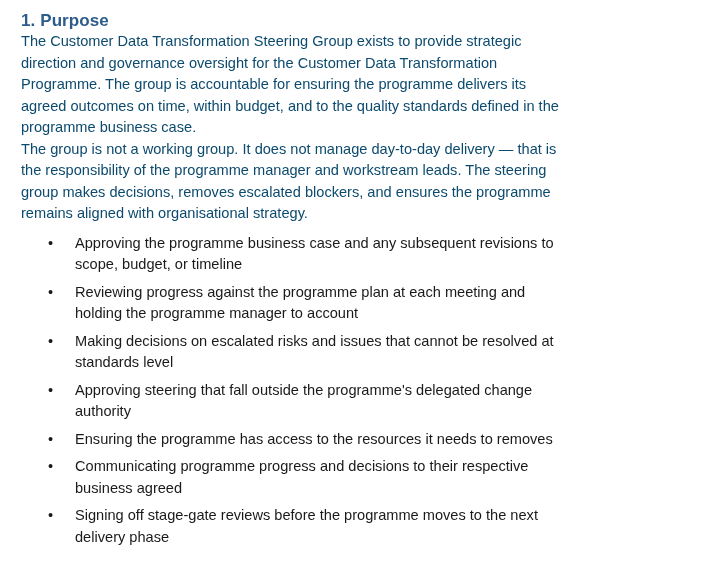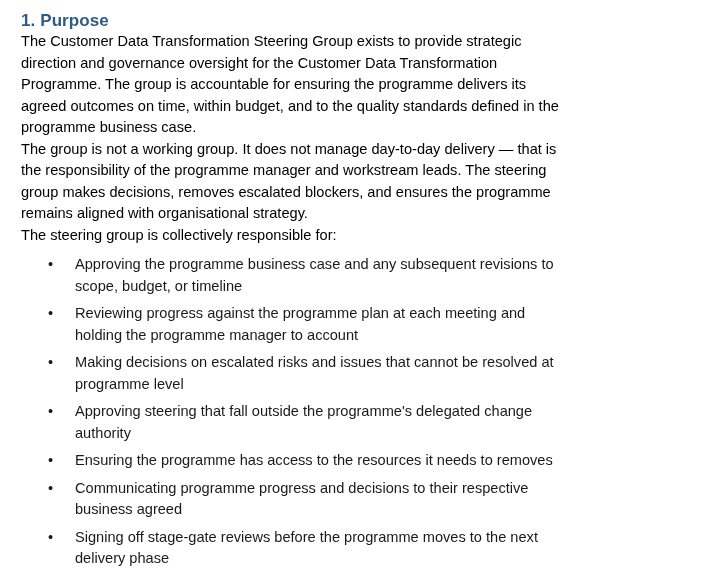--- a/index.html
+++ b/index.html
@@ -30,21 +30,21 @@
     line-height: 21px;
     letter-spacing: 0.1px;
   }
   .heading-1 { margin-top: 4px; }
   .heading-2 { margin-top: 34px; }
   p.para {
     font-size: 14.6px;
     line-height: 21.5px;
     margin: 0;
     padding: 0;
-    color: #000000;
+    color: #0c4a6e;
     text-align: left;
   }
   .para-gap-first { margin-top: 14px; }
   .para-gap { margin-top: 13px; }
   .intro-line { margin-top: 12px; }
   ul.bullets {
     list-style: none;
     margin: 8px 0 0 0;
     padding: 0;
   }
@@ -70,34 +70,33 @@
 
 <div class="page">
 
   <h2 class="heading heading-1">1. Purpose</h2>
 
   <p class="para para-gap-first">The Customer Data Transformation Steering Group exists to provide strategic direction and governance oversight for the Customer Data Transformation Programme. The group is accountable for ensuring the programme delivers its agreed outcomes on time, within budget, and to the quality standards defined in the programme business case.</p>
 
   <p class="para para-gap">The group is not a working group. It does not manage day-to-day delivery — that is the responsibility of the programme manager and workstream leads. The steering group makes decisions, removes escalated blockers, and ensures the programme remains aligned with organisational strategy.</p>
 
 
-  <p class="para intro-line">The steering group is collectively responsible for:</p>
 
   <ul class="bullets">
     <li>
       <span class="dot">•</span>
       <span class="li-text">Approving the programme business case and any subsequent revisions to scope, budget, or timeline</span>
     </li>
     <li>
       <span class="dot">•</span>
       <span class="li-text">Reviewing progress against the programme plan at each meeting and holding the programme manager to account</span>
     </li>
     <li>
       <span class="dot">•</span>
-      <span class="li-text">Making decisions on escalated risks and issues that cannot be resolved at programme level</span>
+      <span class="li-text">Making decisions on escalated risks and issues that cannot be resolved at standards level</span>
     </li>
     <li>
       <span class="dot">•</span>
       <span class="li-text">Approving steering that fall outside the programme's delegated change authority</span>
     </li>
     <li>
       <span class="dot">•</span>
       <span class="li-text">Ensuring the programme has access to the resources it needs to removes</span>
     </li>
     <li>

